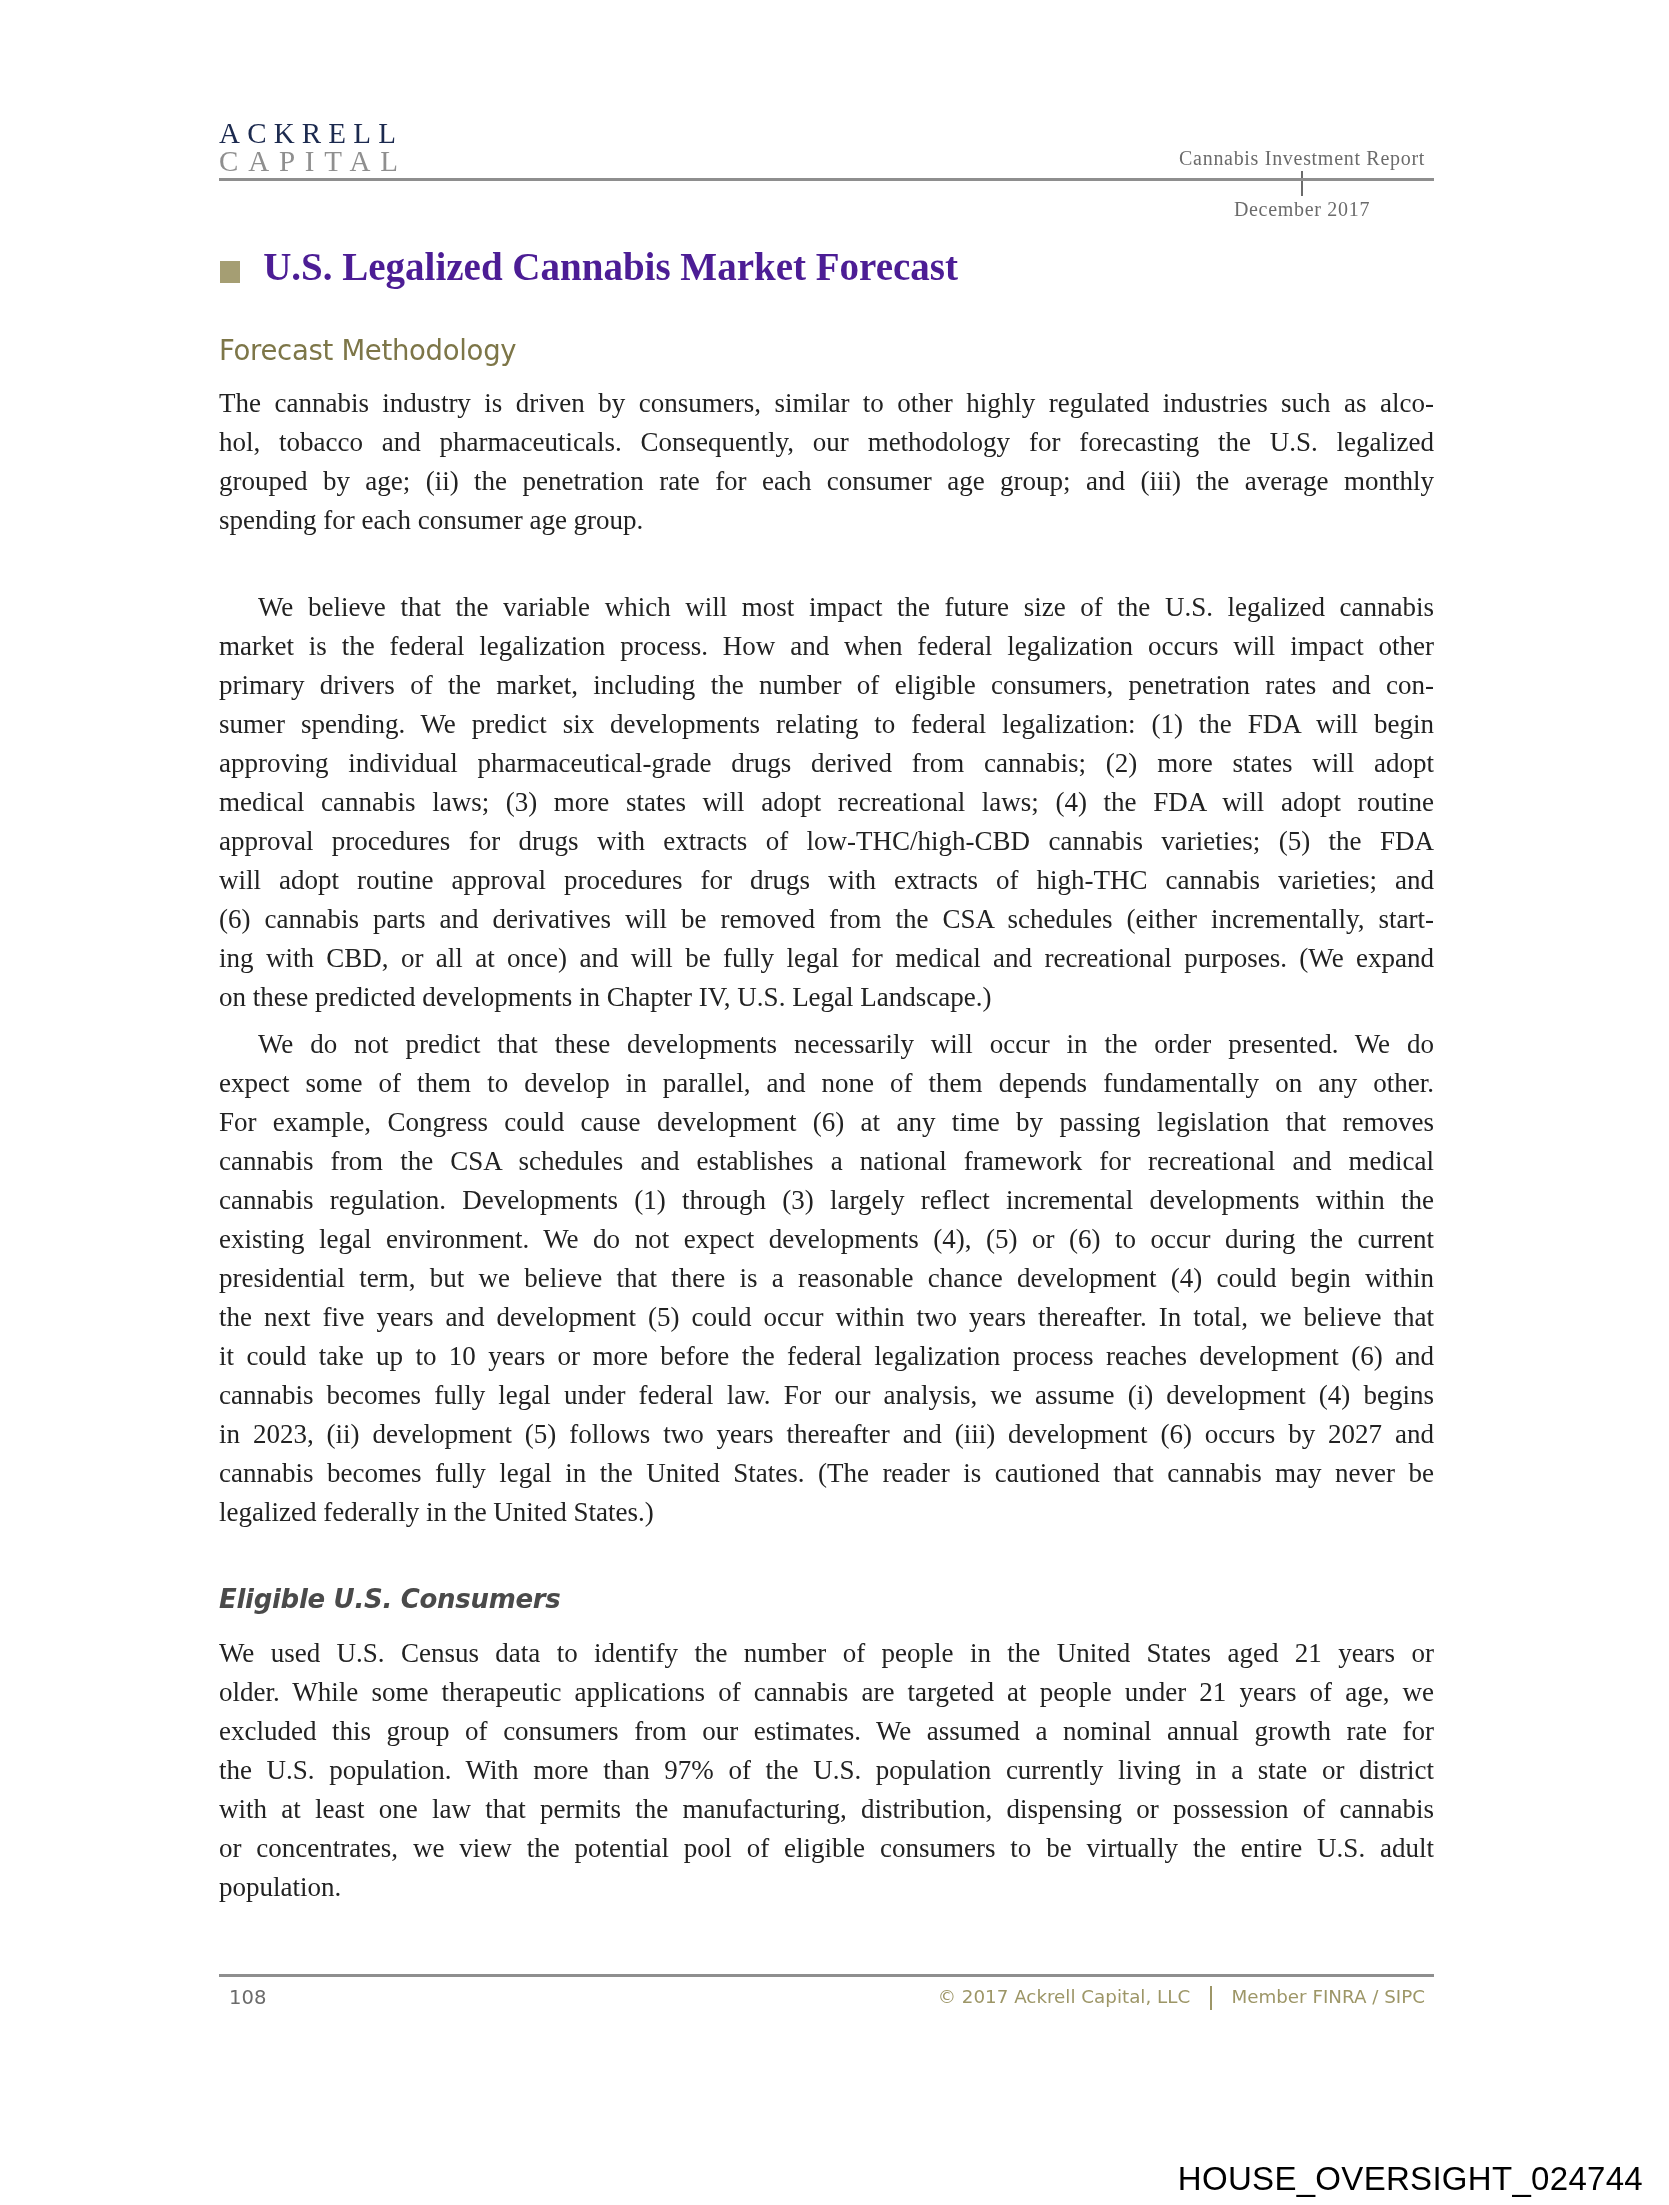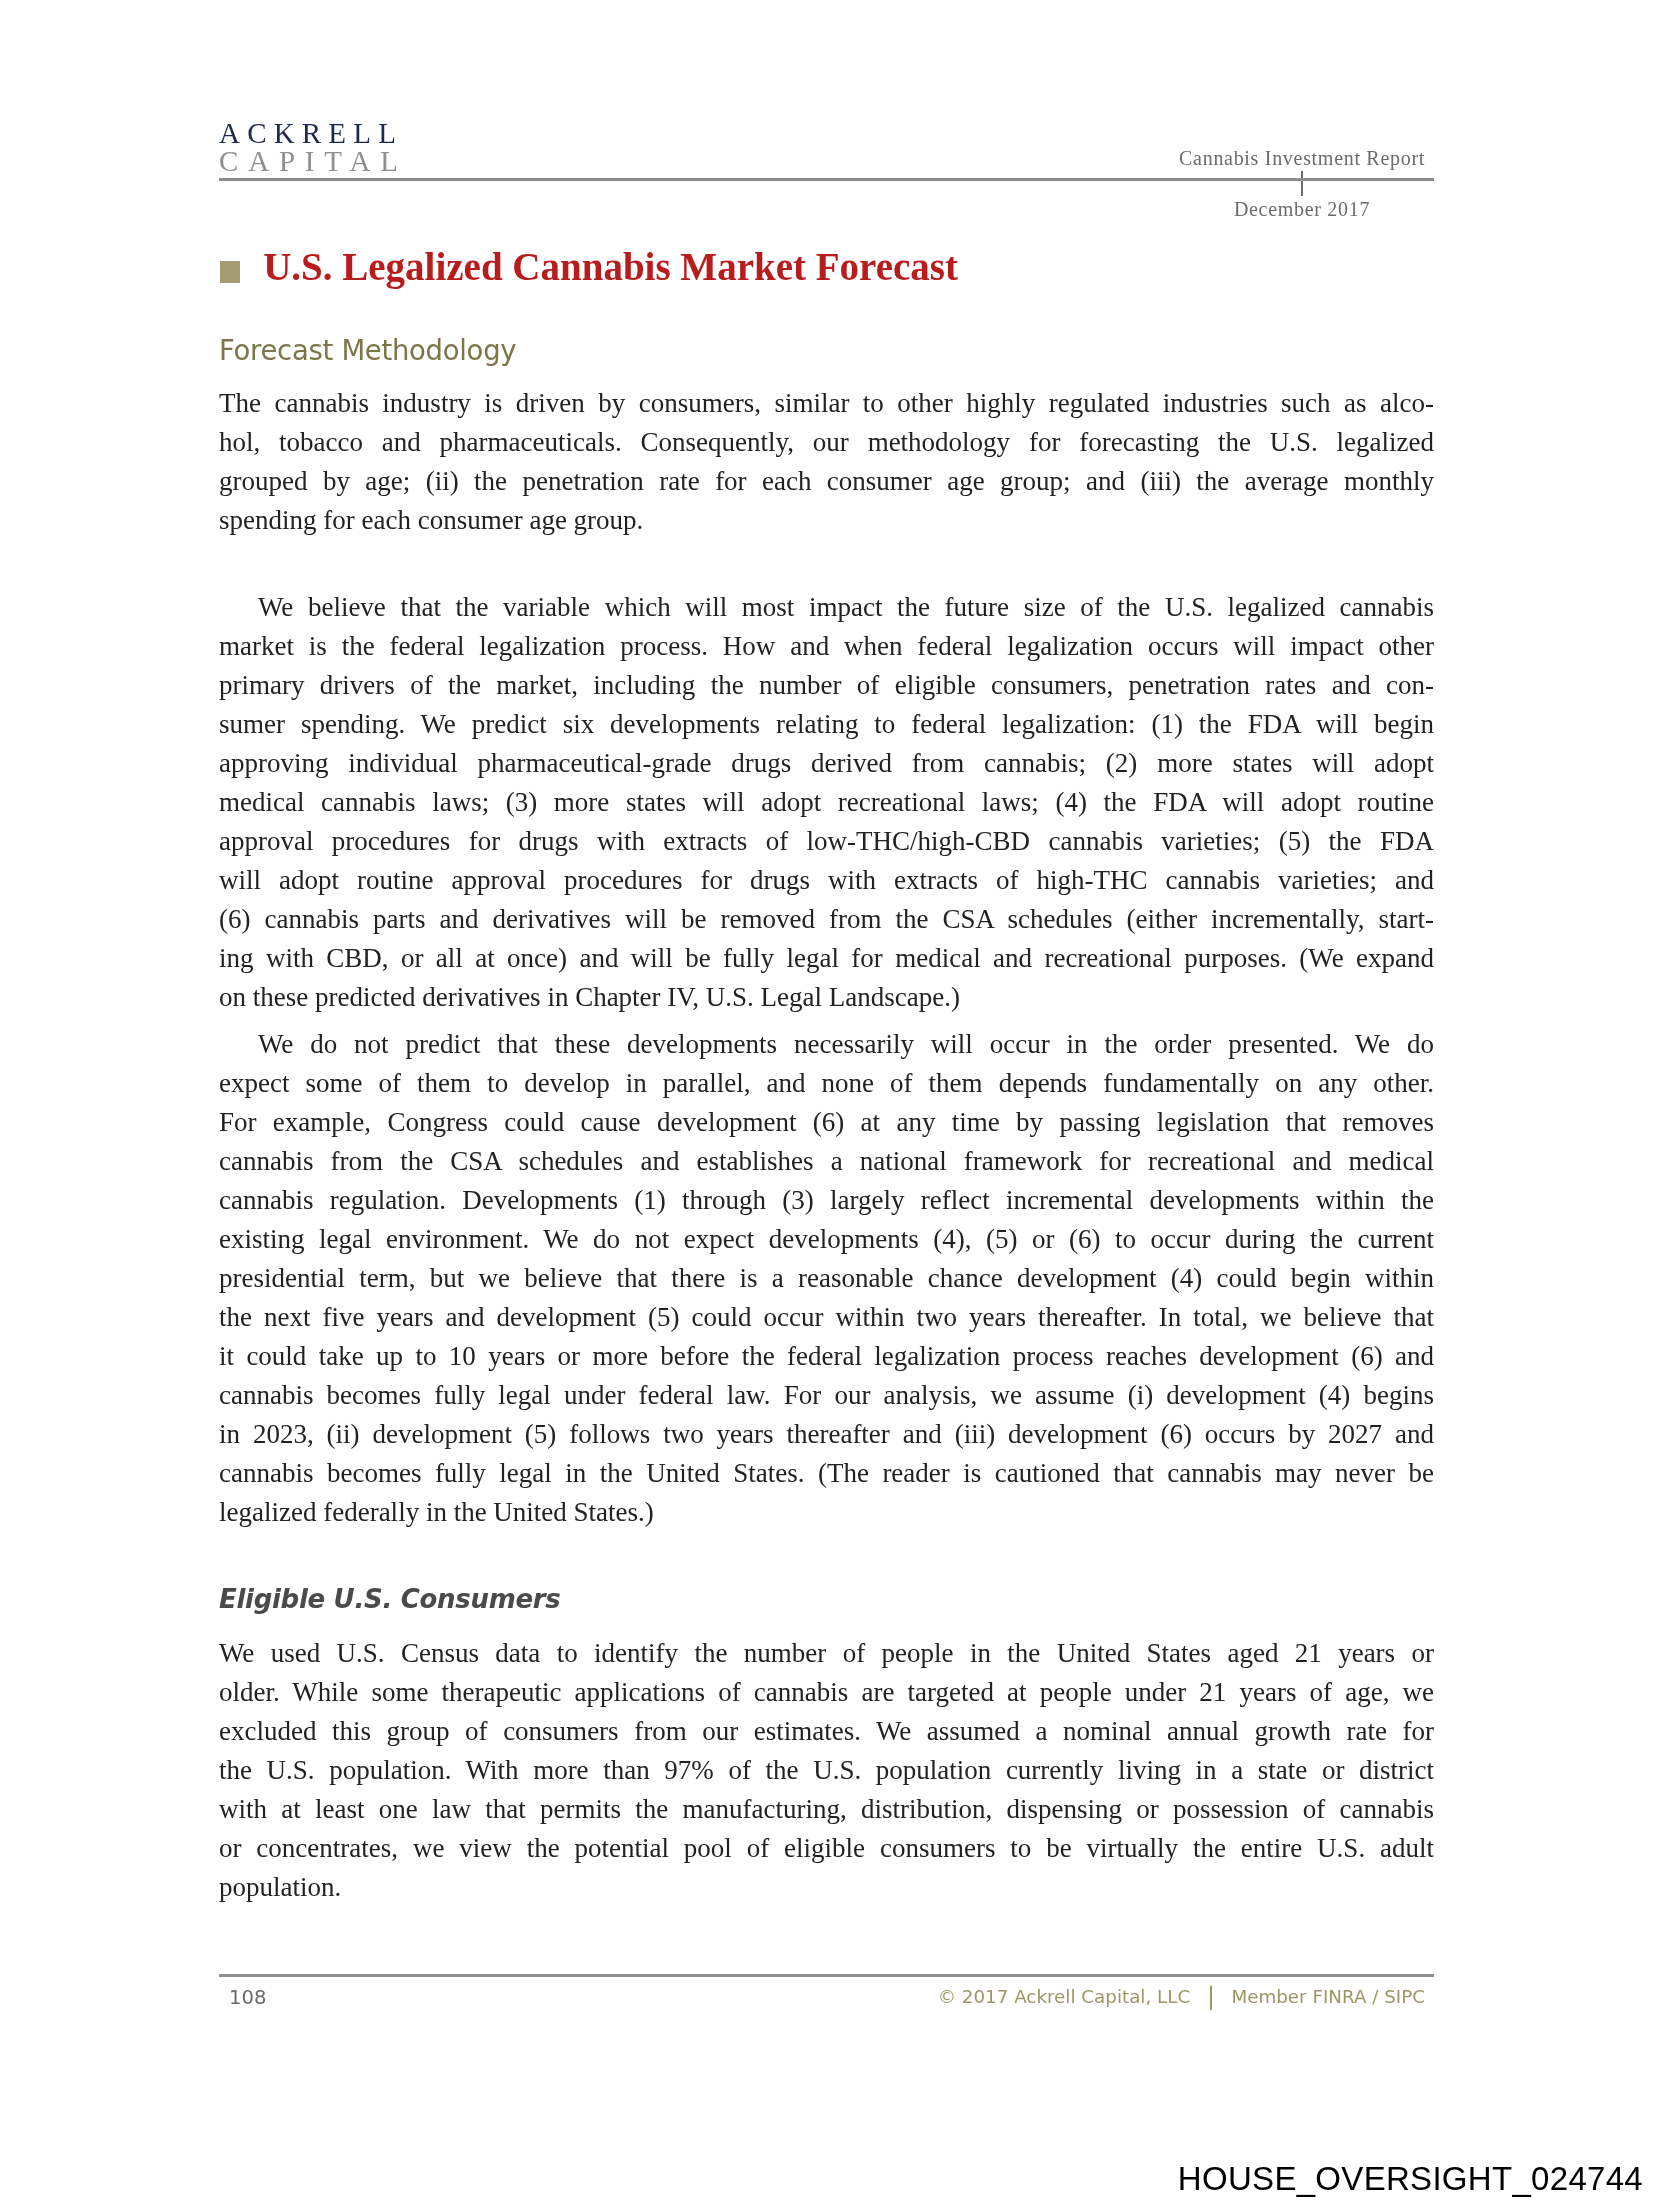--- a/index.html
+++ b/index.html
@@ -4,21 +4,21 @@
 <style>
   html, body { margin: 0; padding: 0; background: #ffffff; }
   body { width: 1669px; height: 2205px; position: relative; overflow: hidden; }
   .logo-top { position: absolute; left: 219px; top: 119px; font-family: "Liberation Serif", "DejaVu Serif", serif; font-size: 29px; letter-spacing: 7.2px; color: #1c2a4f; line-height: 29px; }
   .logo-bottom { position: absolute; left: 219px; top: 147px; font-family: "Liberation Serif", "DejaVu Serif", serif; font-size: 29px; letter-spacing: 9.8px; color: #8f8f8f; line-height: 29px; }
   .header-right { position: absolute; right: 244px; top: 145px; font-family: Liberation Serif, serif; font-size: 20px; color: #6b6b6b; line-height: 26px; display: flex; align-items: center; letter-spacing: 0.7px; flex-direction: column; }
   .header-sep { display: inline-block; width: 2px; height: 25px; background: #6b6b6b; margin: 0 19.6px; }
   .rule { position: absolute; left: 219px; width: 1215px; height: 2.6px; background: #8e8e8e; }
   .title-row { position: absolute; left: 220px; top: 244px; display: flex; align-items: center; }
   .title-square { width: 19.6px; height: 22px; background: #a59e73; margin-right: 23.6px; margin-top: 9.2px; }
-  .title { font-family: "Liberation Serif", "DejaVu Serif", serif; font-weight: bold; font-size: 39px; color: #b91c1c; line-height: 46px; }
+  .title { font-family: "Liberation Serif", "DejaVu Serif", serif; font-weight: bold; font-size: 39px; color: #4c1d95; line-height: 46px; }
   .h2 { position: absolute; left: 219px; top: 334px; font-family: "DejaVu Sans", sans-serif; font-weight: normal; font-size: 27.5px; color: #7d7648; letter-spacing: -0.3px; }
   .h3 { position: absolute; left: 219px; top: 1584px; font-family: "DejaVu Sans", sans-serif; font-weight: bold; font-style: italic; font-size: 26px; color: #4a4a4a; letter-spacing: -0.3px; }
   .para { position: absolute; left: 219px; width: 1215px; font-family: "Liberation Serif", "DejaVu Serif", serif; font-size: 27px; color: #222222; }
   .line { height: 39px; line-height: 39px; white-space: nowrap; text-align: justify; text-align-last: justify; overflow: hidden; }
   .line.last { text-align-last: left; }
   .line.indent { text-indent: 39px; }
   .footer-page { position: absolute; left: 229px; top: 1986px; font-family: "DejaVu Sans", sans-serif; font-size: 19.6px; color: #6b6b6b; }
   .footer-right { position: absolute; right: 244px; top: 1986px; font-family: "DejaVu Sans", sans-serif; font-size: 18.3px; color: #9d9667; display: flex; align-items: flex-start; }
   .footer-sep { display: inline-block; width: 2px; height: 23.6px; background: #9d9667; margin: 0 19.6px; }
   .bates { position: absolute; right: 26px; top: 2160px; font-family: "Liberation Sans", "DejaVu Sans", sans-serif; font-size: 33px; color: #000000; letter-spacing: 0.3px; }
@@ -54,21 +54,21 @@
   <div class="line indent">We believe that the variable which will most impact the future size of the U.S. legalized cannabis</div>
   <div class="line">market is the federal legalization process. How and when federal legalization occurs will impact other</div>
   <div class="line">primary drivers of the market, including the number of eligible consumers, penetration rates and con-</div>
   <div class="line">sumer spending. We predict six developments relating to federal legalization: (1) the FDA will begin</div>
   <div class="line">approving individual pharmaceutical-grade drugs derived from cannabis; (2) more states will adopt</div>
   <div class="line">medical cannabis laws; (3) more states will adopt recreational laws; (4) the FDA will adopt routine</div>
   <div class="line">approval procedures for drugs with extracts of low-THC/high-CBD cannabis varieties; (5) the FDA</div>
   <div class="line">will adopt routine approval procedures for drugs with extracts of high-THC cannabis varieties; and</div>
   <div class="line">(6) cannabis parts and derivatives will be removed from the CSA schedules (either incrementally, start-</div>
   <div class="line">ing with CBD, or all at once) and will be fully legal for medical and recreational purposes. (We expand</div>
-  <div class="line last">on these predicted derivatives in Chapter IV, U.S. Legal Landscape.)</div>
+  <div class="line last">on these predicted developments in Chapter IV, U.S. Legal Landscape.)</div>
 </div>
 
 <div class="para" style="top:1025px;">
   <div class="line indent">We do not predict that these developments necessarily will occur in the order presented. We do</div>
   <div class="line">expect some of them to develop in parallel, and none of them depends fundamentally on any other.</div>
   <div class="line">For example, Congress could cause development (6) at any time by passing legislation that removes</div>
   <div class="line">cannabis from the CSA schedules and establishes a national framework for recreational and medical</div>
   <div class="line">cannabis regulation. Developments (1) through (3) largely reflect incremental developments within the</div>
   <div class="line">existing legal environment. We do not expect developments (4), (5) or (6) to occur during the current</div>
   <div class="line">presidential term, but we believe that there is a reasonable chance development (4) could begin within</div>

